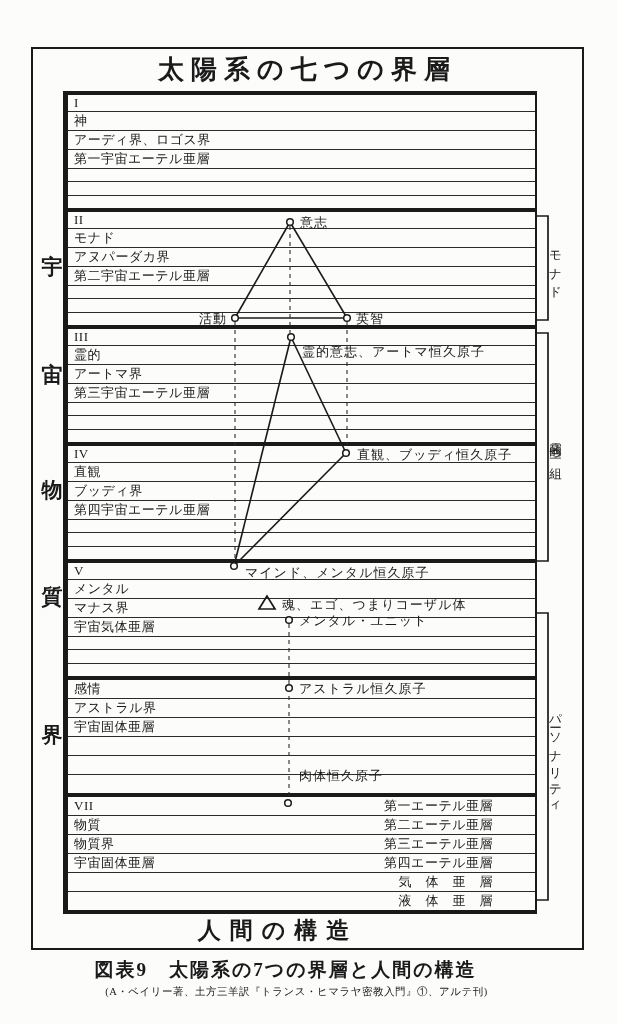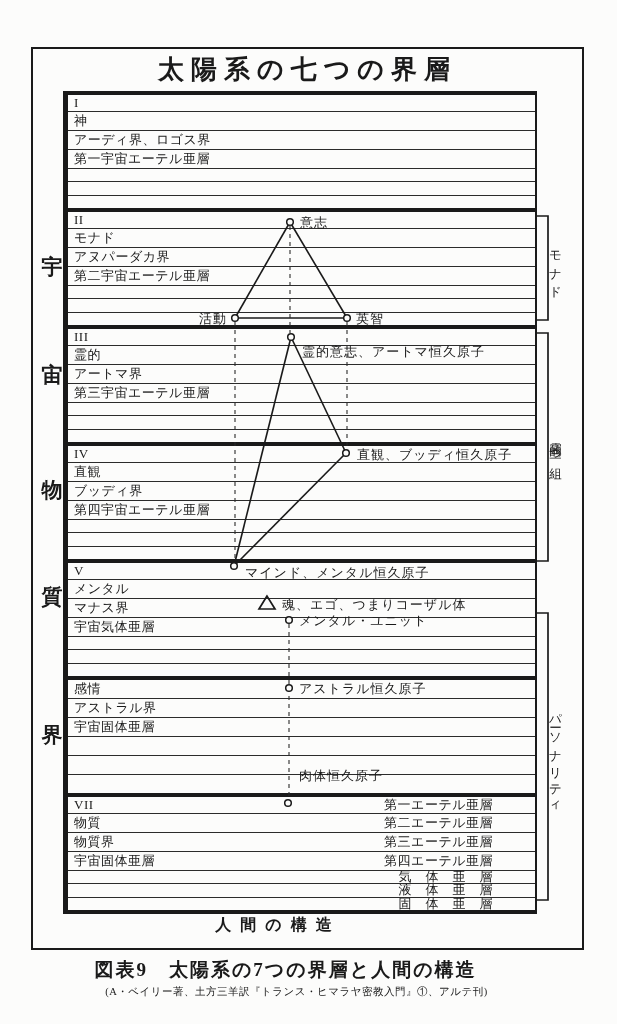--- a/index.html
+++ b/index.html
@@ -41,21 +41,21 @@
     position:absolute;left:549px;transform:translateY(-50%);
     writing-mode:vertical-rl;text-orientation:upright;
     font-size:12.5px;letter-spacing:3px;line-height:1;white-space:nowrap;
   }
   .left-char{
     position:absolute;left:40px;width:24px;text-align:center;transform:translateY(-50%);
     font-size:21px;font-weight:700;line-height:1;
   }
   .bottom-title{
     position:absolute;left:31px;top:915px;width:494px;text-align:center;
-    font-size:16px;font-weight:600;letter-spacing:9px;white-space:nowrap;
+    font-size:23px;font-weight:600;letter-spacing:9px;white-space:nowrap;
   }
   .figure-title{
     position:absolute;left:0;top:957px;width:571px;text-align:center;
     font-size:19px;font-weight:700;letter-spacing:2px;white-space:nowrap;
   }
   .figure-source{
     position:absolute;left:0;top:985px;width:593px;text-align:center;
     font-size:10.5px;letter-spacing:0.5px;white-space:nowrap;
   }
 </style>
@@ -219,24 +219,20 @@
         <span>宇宙固体亜層</span>
         <span class="row-right">第四エーテル亜層</span>
       </div>
       <div class="row">
         <span></span>
         <span class="row-right">気　体　亜　層</span>
       </div>
       <div class="row">
         <span></span>
         <span class="row-right">液　体　亜　層</span>
-      </div>
-      <div class="row">
-        <span></span>
-        <span class="row-right">固　体　亜　層</span>
       </div>
     </div>
   </div>
 
 <svg class="overlay" width="617" height="1024" viewBox="0 0 617 1024">
     <line x1="290" y1="222" x2="235" y2="318" class="solid"></line>
     <line x1="290" y1="222" x2="347" y2="318" class="solid"></line>
     <line x1="235" y1="318" x2="347" y2="318" class="solid"></line>
     <line x1="291" y1="337" x2="346" y2="453" class="solid"></line>
     <line x1="346" y1="453" x2="234" y2="566" class="solid"></line>

